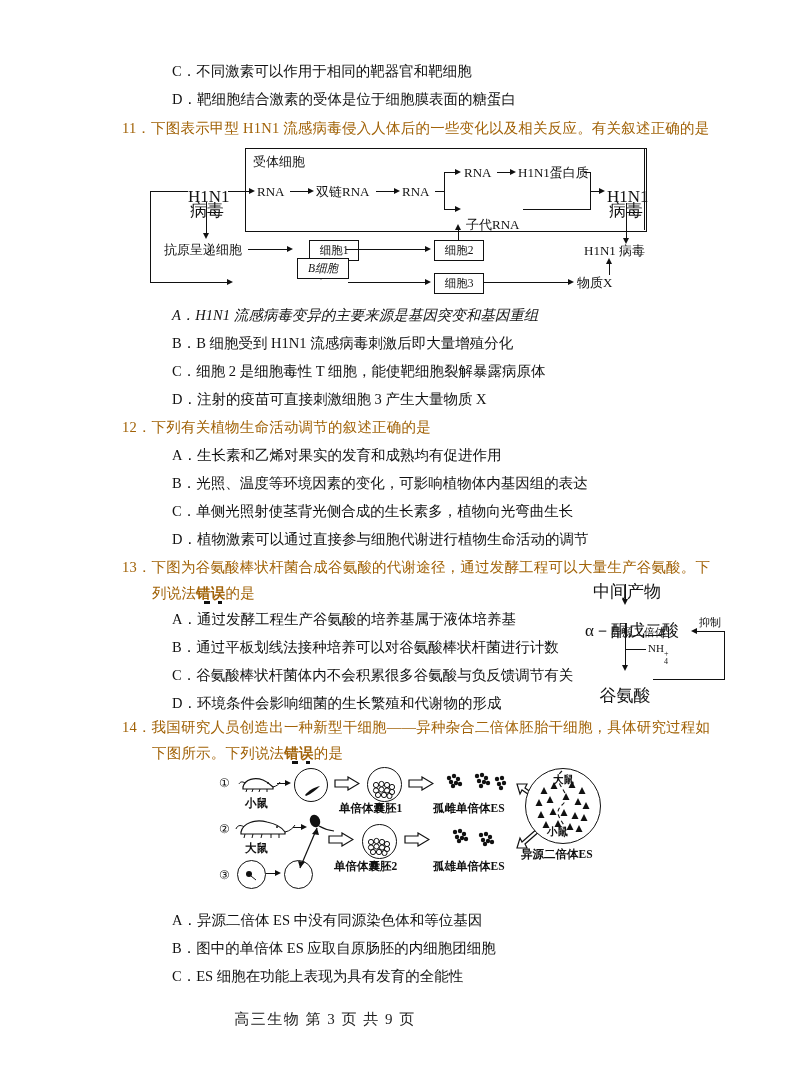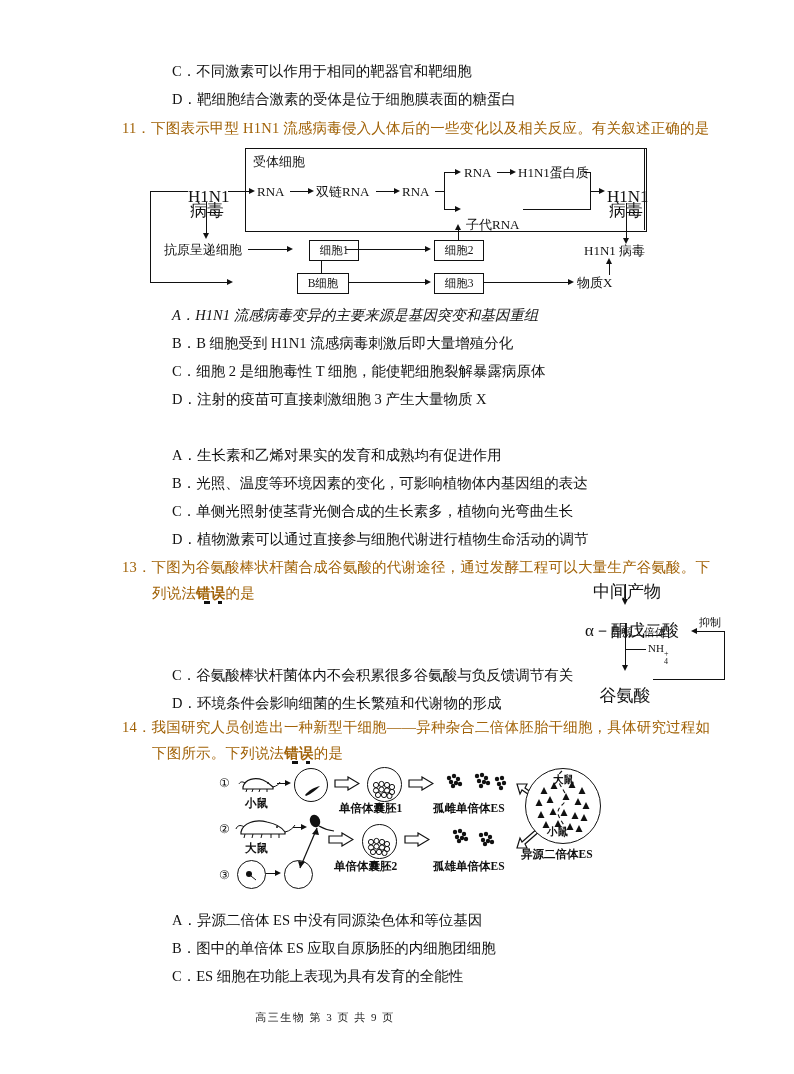--- a/index.html
+++ b/index.html
@@ -59,21 +59,21 @@
     height: 3px;
     background-image: radial-gradient(circle, #111 42%, transparent 46%);
     background-size: 14px 3px;
     background-repeat: repeat-x;
   }
 
   .footer {
     position: absolute;
     width: 650px;
     text-align: center;
-    font-size: 11px;
+    font-size: 15px;
     letter-spacing: 1.5px;
     color: #222;
   }
 
   
   .fig {
     position: absolute;
     font-family: "Liberation Serif", "DejaVu Serif", serif;
     color: #111;
   }
@@ -210,21 +210,21 @@
     <div class="ar-r" style="left:137px; top:97.5px;"></div>
 
     <div class="box" style="left:147px; top:92px; width:48px; height:19px;margin-left:12px;">细胞1</div>
 
     <div class="hl" style="left:196px; top:101px; width:80px;"></div>
     <div class="ar-r" style="left:275px; top:97.5px;"></div>
 
     <div class="vl" style="left:171px; top:112px; height:15px;"></div>
     <div class="ar-d" style="left:167.5px; top:126px;"></div>
 
-    <div class="box" style="left:147px; top:125px; width:50px; height:19px;">B细胞</div>
+    <div class="box" style="left:147px; top:110px; width:50px; height:19px;font-style:italic;">B细胞</div>
     <div class="hl" style="left:198px; top:134px; width:78px;"></div>
     <div class="ar-r" style="left:275px; top:130.5px;"></div>
 
     <div class="box" style="left:284px; top:92px; width:48px; height:19px;">细胞2</div>
 
     <div class="vl" style="left:308px; top:82px; height:11px;"></div>
     <div class="ar-u" style="left:304.5px; top:76px;"></div>
 
     <div class="box" style="left:284px; top:125px; width:48px; height:19px;">细胞3</div>
     <div class="hl" style="left:333px; top:134px; width:86px;"></div>
@@ -245,20 +245,23 @@
   <div class="opt" style="left:172px; top:328px;">
     <span class="lab">B．</span><span>B 细胞受到 H1N1 流感病毒刺激后即大量增殖分化</span>
   </div>
   <div class="opt" style="left:172px; top:356px;">
     <span class="lab">C．</span><span>细胞 2 是细胞毒性 T 细胞，能使靶细胞裂解暴露病原体</span>
   </div>
   <div class="opt" style="left:172px; top:384px;">
     <span class="lab">D．</span><span>注射的疫苗可直接刺激细胞 3 产生大量物质 X</span>
   </div>
 
+  <div class="qline" style="left:122px; top:412px;">
+    <span class="qnum">12．</span><span>下列有关植物生命活动调节的叙述正确的是</span>
+  </div>
   <div class="opt" style="left:172px; top:440px;">
     <span class="lab">A．</span><span>生长素和乙烯对果实的发育和成熟均有促进作用</span>
   </div>
   <div class="opt" style="left:172px; top:468px;">
     <span class="lab">B．</span><span>光照、温度等环境因素的变化，可影响植物体内基因组的表达</span>
   </div>
   <div class="opt" style="left:172px; top:496px;">
     <span class="lab">C．</span><span>单侧光照射使茎背光侧合成的生长素多，植物向光弯曲生长</span>
   </div>
   <div class="opt" style="left:172px; top:524px;">
@@ -292,20 +295,26 @@
     </div>
 
     <div class="tc" style="left:10px; top:106px; width:60px;">谷氨酸</div>
 
     <div class="hl" style="left:68px; top:112px; width:72px;"></div>
     <div class="vl" style="left:139px; top:64px; height:49px;"></div>
     <div class="hl" style="left:112px; top:64px; width:28px;"></div>
     <div class="ar-l" style="left:106px; top:60.5px;"></div>
   </div>
 
+  <div class="opt" style="left:172px; top:604px;">
+    <span class="lab">A．</span><span>通过发酵工程生产谷氨酸的培养基属于液体培养基</span>
+  </div>
+  <div class="opt" style="left:172px; top:632px;">
+    <span class="lab">B．</span><span>通过平板划线法接种培养可以对谷氨酸棒状杆菌进行计数</span>
+  </div>
   <div class="opt" style="left:172px; top:660px;">
     <span class="lab">C．</span><span>谷氨酸棒状杆菌体内不会积累很多谷氨酸与负反馈调节有关</span>
   </div>
   <div class="opt" style="left:172px; top:688px;">
     <span class="lab">D．</span><span>环境条件会影响细菌的生长繁殖和代谢物的形成</span>
   </div>
 
   <div class="qline" style="left:122px; top:712px;">
     <span class="qnum">14．</span><span>我国研究人员创造出一种新型干细胞——异种杂合二倍体胚胎干细胞，具体研究过程如</span>
   </div>

